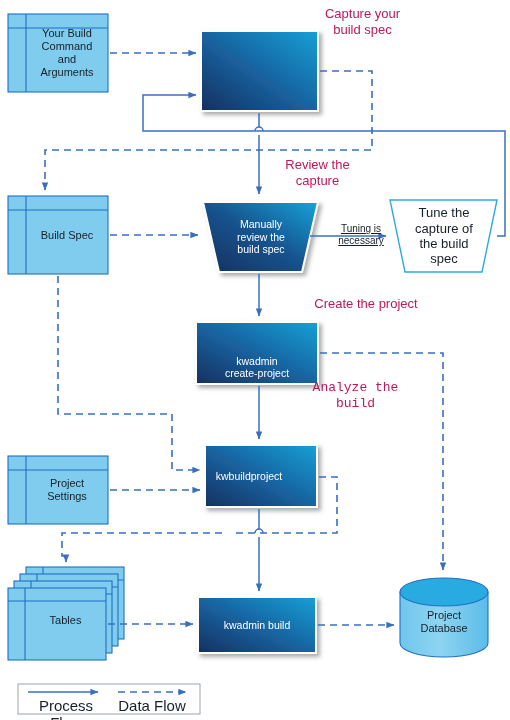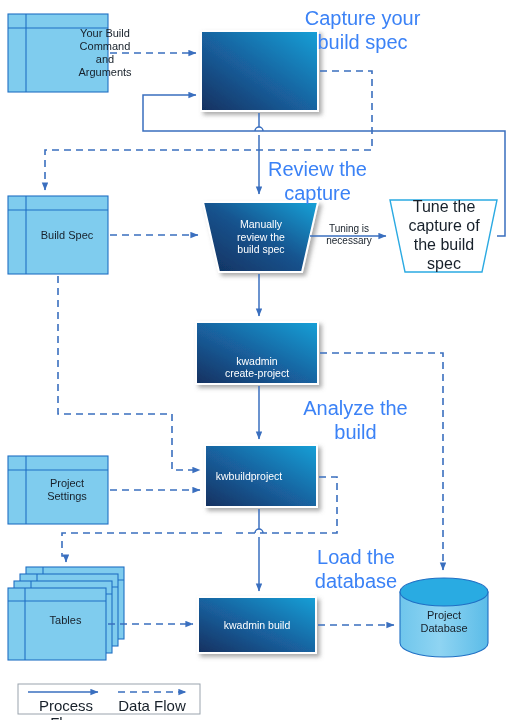--- a/index.html
+++ b/index.html
@@ -3,21 +3,21 @@
 <meta charset="utf-8">
 <style>
   html,body{margin:0;padding:0;background:#ffffff;}
   body{width:510px;height:720px;font-family:"Liberation Sans",sans-serif;}
   #stage{position:relative;width:510px;height:720px;overflow:hidden;background:#fff;}
   svg.layer{position:absolute;left:0;top:0;width:510px;height:720px;}
   .nodetext{position:absolute;display:flex;align-items:center;justify-content:center;
             text-align:center;line-height:1.18;pointer-events:none;}
   .dark-label{color:#ffffff;font-size:10.5px;}
   .lite-label{color:#17202a;font-size:11px;}
-  .step-label{position:absolute;color:#3b82f6;font-size:20px;text-align:center;line-height:1.22;}
+  .step-label{position:absolute;color:#be185d;font-size:13px;text-align:center;line-height:1.22;}
   .edge-label{position:absolute;color:#17202a;font-size:10px;text-align:center;line-height:1.2;}
   .legend-label{position:absolute;color:#17202a;font-size:15px;text-align:center;}
 </style>
 </head>
 <body>
 
 <div id="stage">
 
   <svg class="layer" viewBox="0 0 510 720">
     <defs>
@@ -154,44 +154,44 @@
       <path d="M259,537 L259,591" marker-end="url(#arrowSolid)"></path>
     </g>
 
     <g>
       <rect x="18" y="684" width="182" height="30" fill="#ffffff" stroke="#9aa3ad" stroke-width="1"></rect>
       <path d="M28,692 L98,692" stroke="#3A6FBF" stroke-width="1.6" fill="none" marker-end="url(#arrowSolid)"></path>
       <path d="M118,692 L186,692" stroke="#3A6FBF" stroke-width="1.6" fill="none" stroke-dasharray="7,5" marker-end="url(#arrowDash)"></path>
     </g>
   </svg>
 
-  <div class="nodetext lite-label" style="left:26px;top:20px;width:82px;height:66px;padding-left:38px;">Your Build<br>Command<br>and<br>Arguments</div>
+  <div class="nodetext lite-label" style="left:26px;top:20px;width:82px;height:66px;">Your Build<br>Command<br>and<br>Arguments</div>
 
 
   <div class="nodetext lite-label" style="left:26px;top:196px;width:82px;height:78px;">Build Spec</div>
 
   <div class="nodetext dark-label" style="left:219px;top:206px;width:84px;height:62px;">Manually<br>review the<br>build spec</div>
 
-  <div class="nodetext lite-label" style="left:404px;top:202px;width:80px;height:68px;font-size:16px;">Tune the<br>capture of<br>the build<br>spec</div>
+  <div class="nodetext lite-label" style="left:404px;top:202px;width:80px;height:68px;font-size:13px;">Tune the<br>capture of<br>the build<br>spec</div>
 
   <div class="nodetext dark-label" style="left:196px;top:336px;width:122px;height:62px;">kwadmin<br>create-project</div>
 
   <div class="nodetext lite-label" style="left:26px;top:456px;width:82px;height:68px;">Project<br>Settings</div>
 
   <div class="nodetext dark-label" style="left:193px;top:445px;width:112px;height:62px;">kwbuildproject</div>
 
   <div class="nodetext lite-label" style="left:25px;top:588px;width:81px;height:64px;">Tables</div>
 
   <div class="nodetext dark-label" style="left:198px;top:597px;width:118px;height:56px;">kwadmin build</div>
 
   <div class="nodetext lite-label" style="left:404px;top:600px;width:80px;height:44px;">Project<br>Database</div>
 
   <div class="step-label" style="left:300px;top:6px;width:125px;">Capture your<br>build spec</div>
   <div class="step-label" style="left:255px;top:157px;width:125px;">Review the<br>capture</div>
-  <div class="step-label" style="left:298px;top:396px;width:115px;">Analyze the<br>build</div>
-  <div class="step-label" style="left:296px;top:545px;width:120px;">Load the<br>database</div>
+  <div class="step-label" style="left:291px;top:296px;width:150px;">Create the project</div>
+  <div class="step-label" style="left:298px;top:380px;width:115px;font-family:Liberation Mono, monospace;">Analyze the<br>build</div>
 
-  <div class="edge-label" style="left:312px;top:223px;width:74px;">Tuning is<br>necessary</div>
+  <div class="edge-label" style="left:324px;top:223px;width:74px;text-decoration:underline;">Tuning is<br>necessary</div>
 
   <div class="legend-label" style="left:24px;top:697px;width:84px;">Process Flow</div>
   <div class="legend-label" style="left:114px;top:697px;width:76px;">Data Flow</div>
 
 </div>
 
 </body></html>

